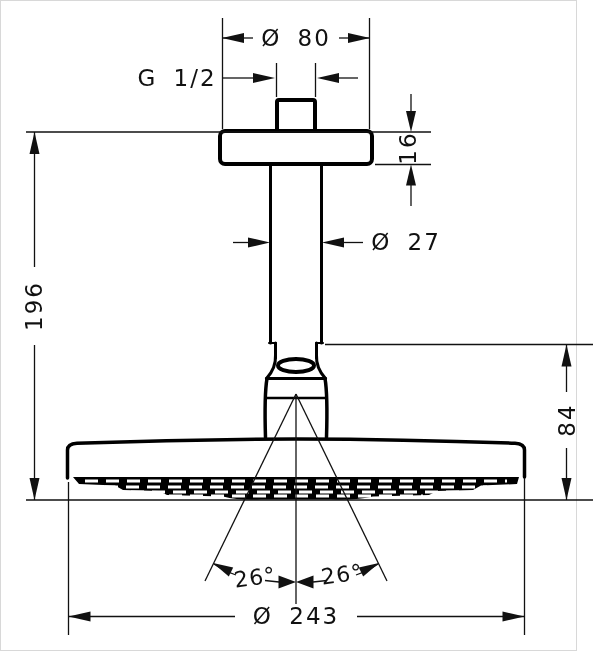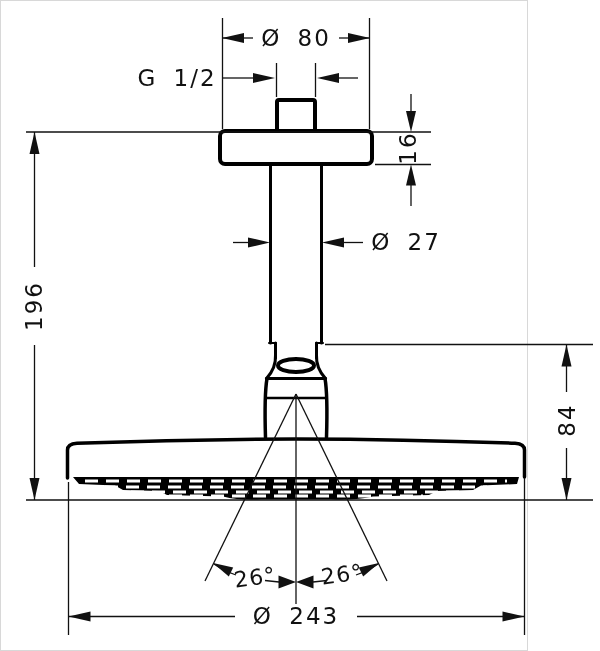--- a/index.html
+++ b/index.html
@@ -1,18 +1,18 @@
 <!DOCTYPE html>
 <html><head>
 <meta charset="utf-8">
 <style>
   html,body{margin:0;padding:0;background:#ffffff;}
   .stage{
     position:relative;
-    width:528px;height:651px;
+    width:577px;height:651px;
     background:#ffffff;
     border:1px solid #d8d8d8;
     box-sizing:border-box;
     font-family:"DejaVu Sans", sans-serif;
   }
   svg{display:block}
   .dim-text{
     font-family:"DejaVu Sans", sans-serif;
     font-size:23px;
     letter-spacing:2px;

